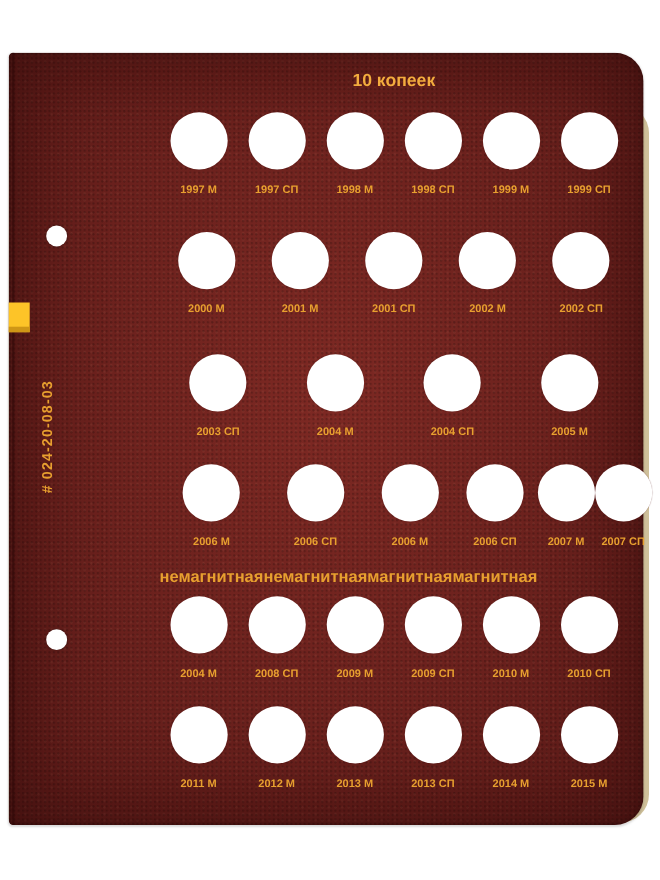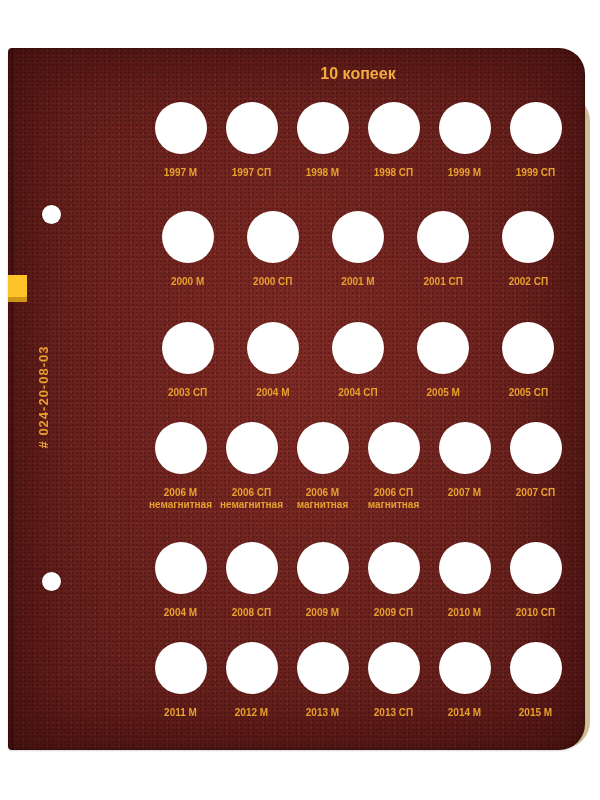--- a/index.html
+++ b/index.html
@@ -74,22 +74,22 @@
     box-shadow:0 0 1px rgba(80,15,15,0.6);
   }
   .coin-label{
     margin-top:13px;
     color:var(--label-text,#e8a02f);
     font-size:10px;font-weight:bold;line-height:12px;
     text-align:center;white-space:nowrap;
   }
   .coin-sublabel{
     color:var(--label-text,#e8a02f);
-    font-size:10px;font-weight:bold;line-height:12px;
-    text-align:right;white-space:nowrap;
+    font-size:15px;font-weight:bold;line-height:12px;
+    text-align:right;white-space:nowrap;margin-top:20px;
   }
 </style>
 </head>
 <body>
 
 <div class="stage">
   <div class="under-page"></div>
   <div class="page">
     <div class="spine-line"></div>
     <div class="tab"></div>
@@ -131,35 +131,35 @@
   </div>
         </div>
         <div class="row" style="top: 163px;">
           <div class="cell">
     <div class="slot"></div>
     <div class="coin-label">2000 М</div>
     <div class="coin-sublabel"></div>
   </div>
           <div class="cell">
     <div class="slot"></div>
-    <div class="coin-label">2000 СП</div>
-    <div class="coin-sublabel"></div>
-  </div>
-          <div class="cell">
-    <div class="slot"></div>
     <div class="coin-label">2001 М</div>
     <div class="coin-sublabel"></div>
   </div>
           <div class="cell">
     <div class="slot"></div>
     <div class="coin-label">2001 СП</div>
     <div class="coin-sublabel"></div>
   </div>
           <div class="cell">
     <div class="slot"></div>
+    <div class="coin-label">2002 М</div>
+    <div class="coin-sublabel"></div>
+  </div>
+          <div class="cell">
+    <div class="slot"></div>
     <div class="coin-label">2002 СП</div>
     <div class="coin-sublabel"></div>
   </div>
         </div>
         <div class="row" style="top: 274px;">
           <div class="cell">
     <div class="slot"></div>
     <div class="coin-label">2003 СП</div>
     <div class="coin-sublabel"></div>
   </div>
@@ -169,25 +169,20 @@
     <div class="coin-sublabel"></div>
   </div>
           <div class="cell">
     <div class="slot"></div>
     <div class="coin-label">2004 СП</div>
     <div class="coin-sublabel"></div>
   </div>
           <div class="cell">
     <div class="slot"></div>
     <div class="coin-label">2005 М</div>
-    <div class="coin-sublabel"></div>
-  </div>
-          <div class="cell">
-    <div class="slot"></div>
-    <div class="coin-label">2005 СП</div>
     <div class="coin-sublabel"></div>
   </div>
         </div>
         <div class="row" style="top: 374px;">
           <div class="cell">
     <div class="slot"></div>
     <div class="coin-label">2006 М</div>
     <div class="coin-sublabel">немагнитная</div>
   </div>
           <div class="cell">

